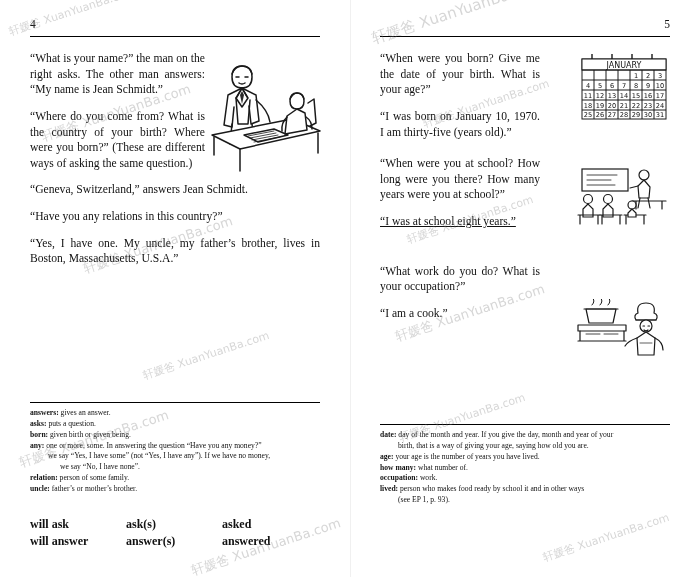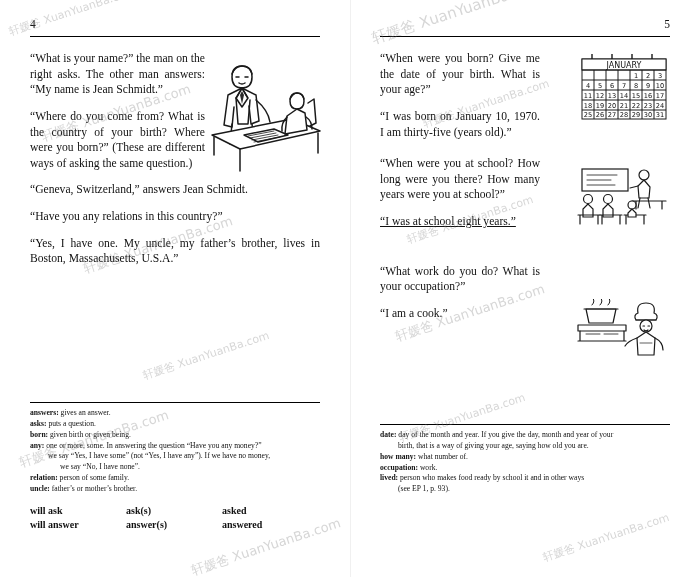--- a/index.html
+++ b/index.html
@@ -88,22 +88,22 @@
   }
   .note {
     margin: 0 0 1px 0;
   }
   .note b {
     font-weight: bold;
   }
   .indent1 { padding-left: 18px; }
   .indent2 { padding-left: 30px; }
   .verbs {
-    margin-top: 10px;
-    font-size: 10px;
+    margin-top: 22px;
+    font-size: 12px;
     font-weight: bold;
     line-height: 1.45;
   }
   .verbs-row {
     display: flex;
   }
   .verbs-row span:nth-child(1) { width: 96px; }
   .verbs-row span:nth-child(2) { width: 96px; }
   .verbs-row span:nth-child(3) { width: 96px; }
   .gutter-shadow {
@@ -324,20 +324,21 @@
       <p class="para narrow-r">“When were you at school? How long were you there? How many years were you at school?”</p>
       <p class="para narrow-r" style="margin-bottom:34px;text-decoration:underline;">“I was at school eight years.”</p>
       <p class="para narrow-r">“What work do you do? What is your occupation?”</p>
       <p class="para narrow-r">“I am a cook.”</p>
     </div>
 
     <div class="notes" style="top:420px;">
       <hr class="rule">
       <p class="note"><b>date:</b> <span>day of the month and year. If you give the day, month and year of your</span></p>
       <p class="note indent1"><span>birth, that is a way of giving your age, saying how old you are.</span></p>
+      <p class="note"><b>age:</b> <span>your age is the number of years you have lived.</span></p>
       <p class="note"><b>how many:</b> <span>what number of.</span></p>
       <p class="note"><b>occupation:</b> <span>work.</span></p>
       <p class="note"><b>lived:</b> <span>person who makes food ready by school it and in other ways</span></p>
       <p class="note indent1"><span>(see EP 1, p. 93).</span></p>
     </div>
   </div>
 
   <div class="gutter-shadow"></div>
 </div>
 

